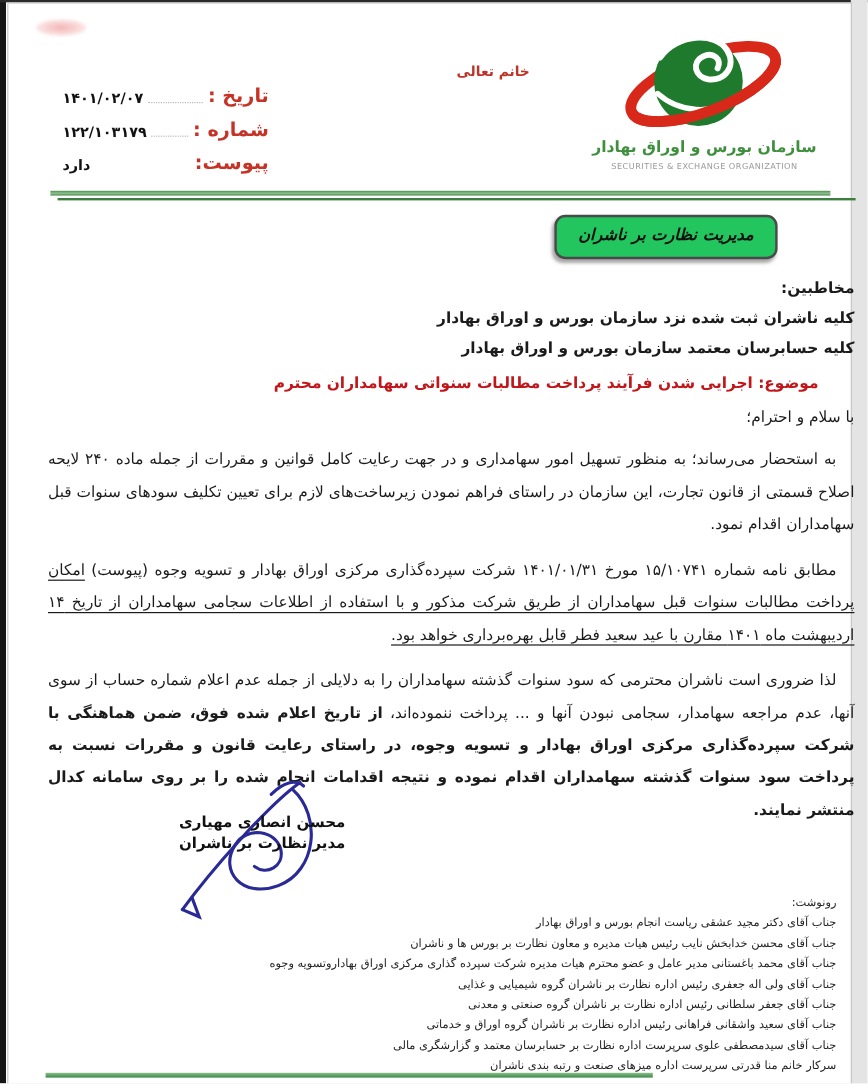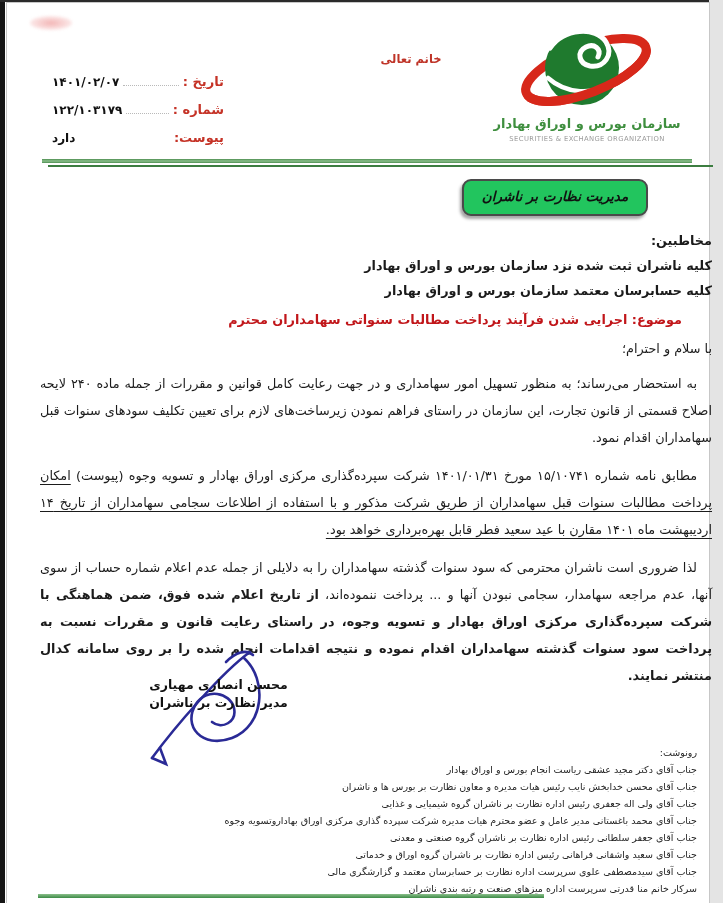--- a/index.html
+++ b/index.html
@@ -18,21 +18,21 @@
   
   .bismillah{position:absolute;left:366px;top:52px;width:90px;text-align:center;
     color:#bf3428;font-weight:bold;font-size:11.5px;}
   .logo-svg{position:absolute;left:498px;top:14px;width:178px;height:106px;}
   .org-fa{position:absolute;left:490px;top:116px;width:194px;text-align:center;
     color:#3f8f3f;font-weight:bold;font-size:13px;}
   .org-en{position:absolute;left:490px;top:135px;width:194px;text-align:center;
     color:#9a9a9a;font-size:6.8px;letter-spacing:.4px;}
 
   .meta-row{position:absolute;left:52px;width:172px;height:18px;display:flex;direction:rtl;align-items:flex-end;}
-  .meta-label{color:#c53327;font-size:13px;font-weight:bold;white-space:nowrap;}
+  .meta-label{color:#c53327;font-size:16px;font-weight:bold;white-space:nowrap;}
   .meta-dots{flex:1;border-bottom:1px dotted #b9b9b9;margin:0 4px 3px 4px;height:1px;}
   .meta-spacer{flex:1;}
   .meta-value{color:#111;font-size:12px;font-weight:bold;white-space:nowrap;}
   .row-date{top:71px;} .row-number{top:99px;} .row-attach{top:127px;}
 
   .rule-thick{position:absolute;left:42px;top:159px;width:650px;height:4px;
     background:linear-gradient(#4e8f52,#8cc08c,#4e8f52);}
   .rule-thin{position:absolute;left:48px;top:165px;width:665px;height:2px;background:#3c7d40;}
 
   .stamp{position:absolute;left:462px;top:179px;width:182px;height:33px;
@@ -150,22 +150,22 @@
   </svg>
   <div class="sig-block">
     <div>محسن انصاری مهیاری</div>
     <div>مدیر نظارت بر ناشران</div>
   </div>
 
   <div class="cc">
     <div class="cc-label">رونوشت:</div>
     <div>جناب آقای دکتر مجید عشقی  ریاست انجام بورس و اوراق بهادار</div>
     <div>جناب آقای محسن خدابخش  نایب رئیس هیات مدیره و معاون نظارت بر بورس ها و ناشران</div>
+    <div>جناب آقای محمد باغستانی مدیر عامل و عضو محترم هیات مدیره شرکت سپرده گذاری مرکزی اوراق بهاداروتسویه وجوه</div>
     <div>جناب آقای ولی اله جعفری  رئیس اداره نظارت بر ناشران گروه شیمیایی و غذایی</div>
-    <div>جناب آقای محمد باغستانی مدیر عامل و عضو محترم هیات مدیره شرکت سپرده گذاری مرکزی اوراق بهاداروتسویه وجوه</div>
     <div>جناب آقای جعفر سلطانی  رئیس اداره نظارت بر ناشران گروه صنعتی و معدنی</div>
     <div>جناب آقای سعید واشقانی فراهانی  رئیس اداره نظارت بر ناشران گروه اوراق و خدماتی</div>
     <div>جناب آقای سیدمصطفی علوی  سرپرست اداره نظارت بر حسابرسان معتمد و گزارشگری مالی</div>
     <div>سرکار خانم منا قدرتی  سرپرست اداره میزهای صنعت و رتبه بندی ناشران</div>
   </div>
 
   <div class="rule-bottom"></div>
 </div>
 
 </body></html>

